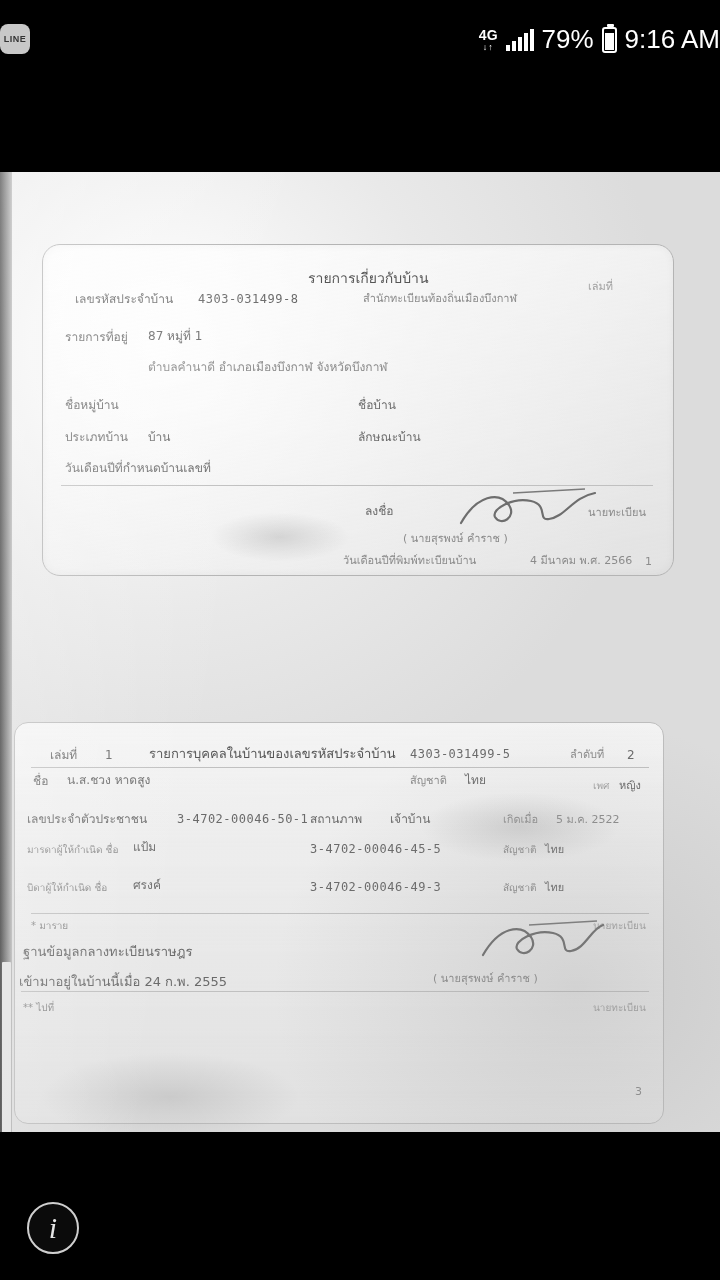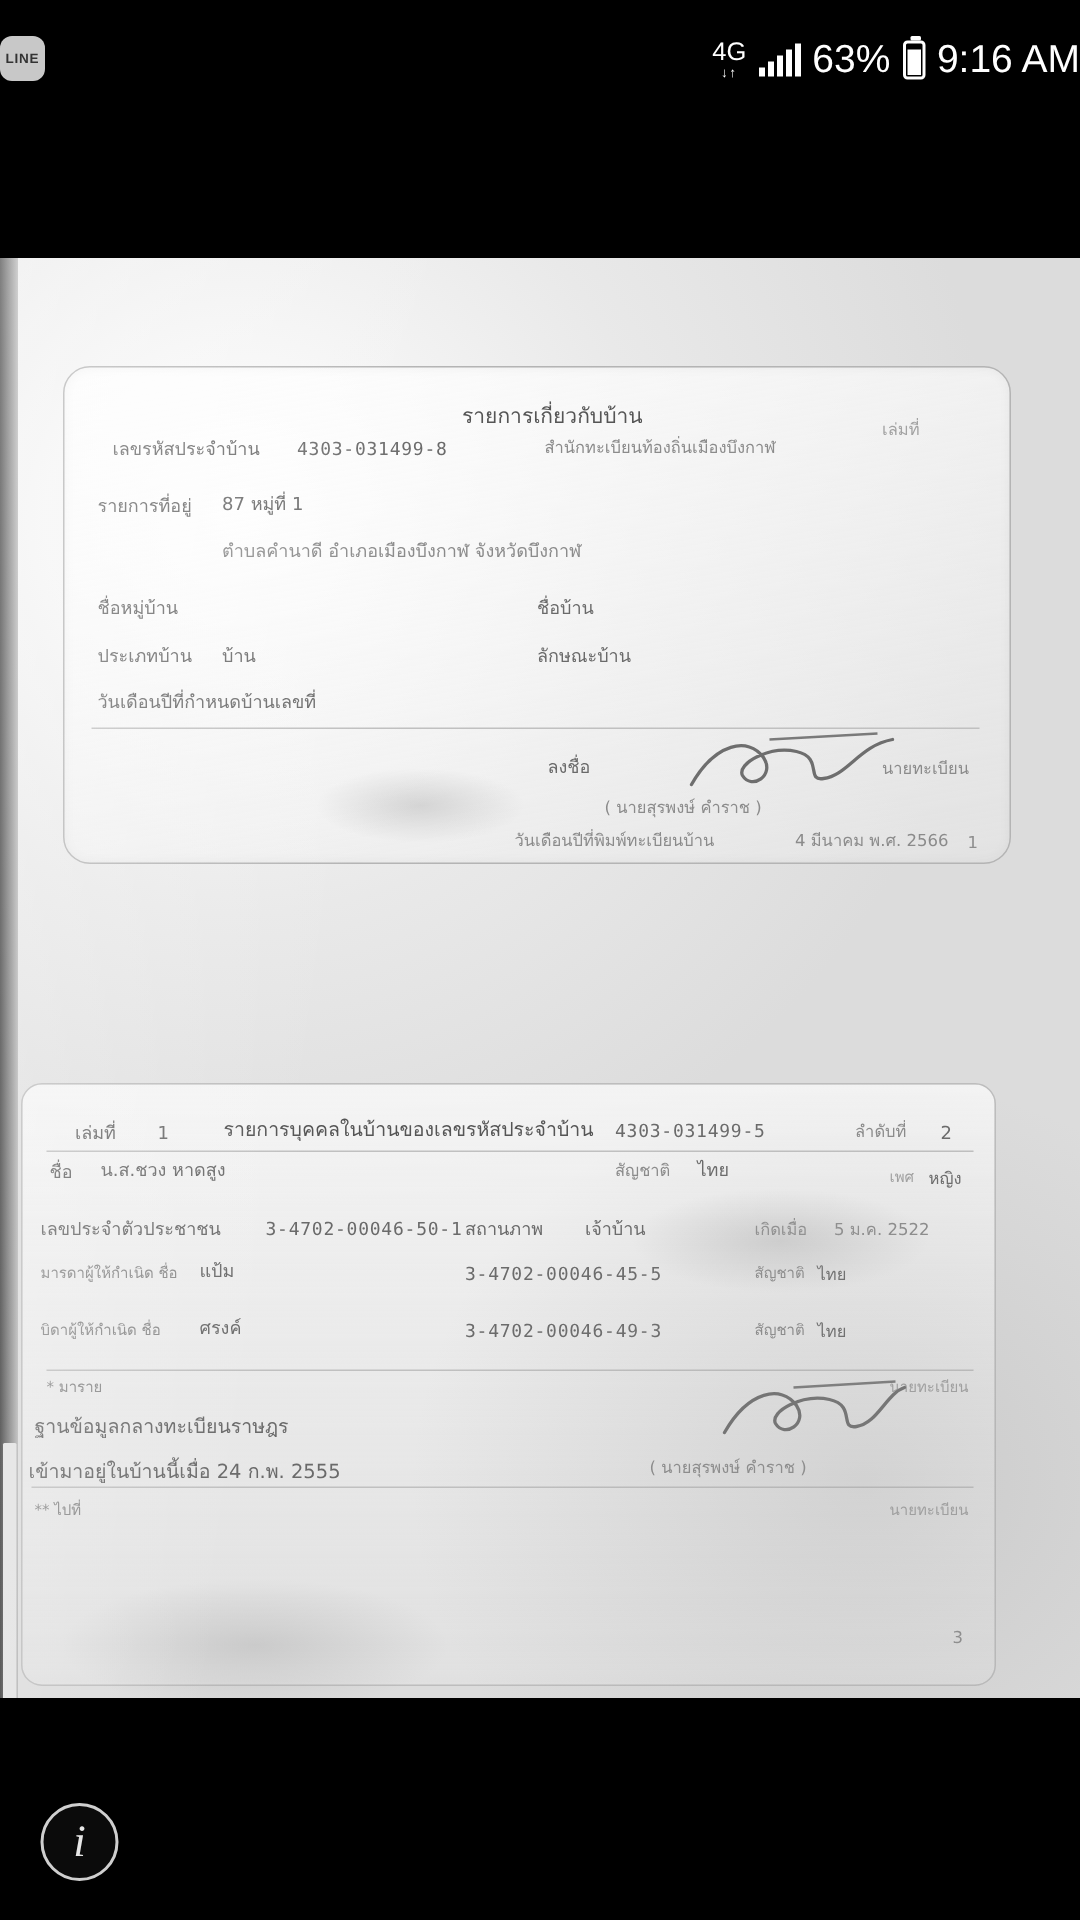--- a/index.html
+++ b/index.html
@@ -48,21 +48,21 @@
     justify-content: center;
     letter-spacing: 0.5px;
   }
   .sb-right { display: flex; align-items: center; gap: 8px; }
   .net-type {
     display: flex;
     flex-direction: column;
     align-items: center;
     line-height: 1;
   }
-  .net-type .g4 { font-size: 17px; font-weight: normal; }
+  .net-type .g4 { font-size: 14px; font-weight: bold; }
   .net-type .arrows { font-size: 9px; margin-top: 1px; letter-spacing: 1px; }
   .signal {
     display: flex;
     align-items: flex-end;
     gap: 2px;
     height: 22px;
   }
   .signal i {
     display: block;
     width: 4px;
@@ -248,21 +248,21 @@
         <span class="g4">4G</span>
         <span class="arrows">↓↑</span>
       </div>
       <div class="signal">
         <i></i>
           <i></i>
           <i></i>
           <i></i>
           <i></i>
       </div>
-      <span class="batt-pct">63%</span>
+      <span class="batt-pct">79%</span>
       <span class="batt-icon">
           <i></i>
         </span>
       <span class="clock">9:16 AM</span>
     </div>
   </div>
 
   <div id="viewer">
 
     <div id="photo">

